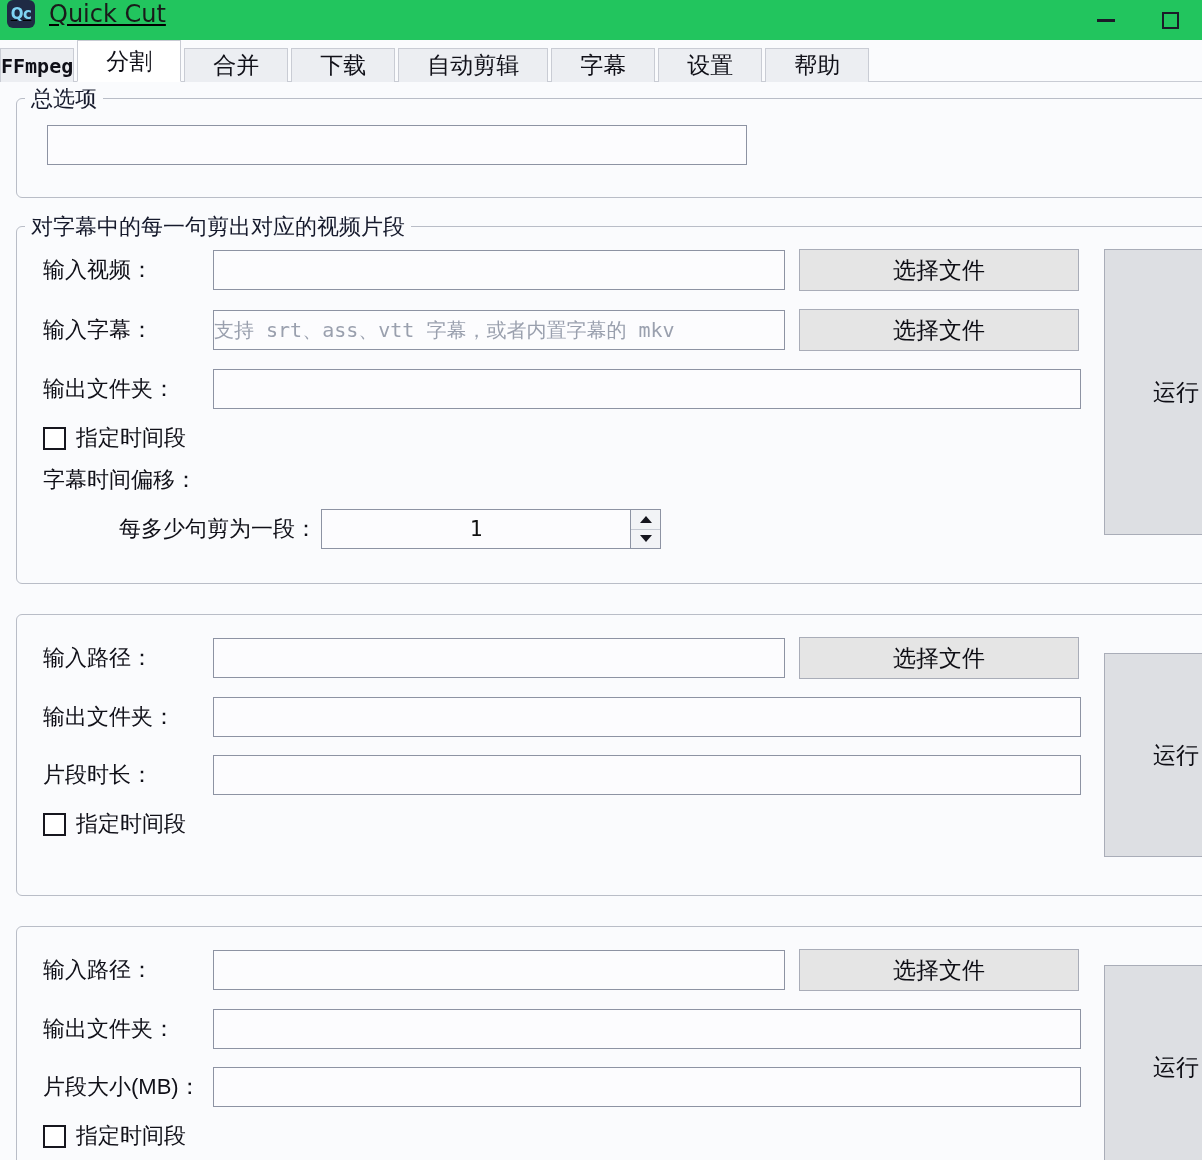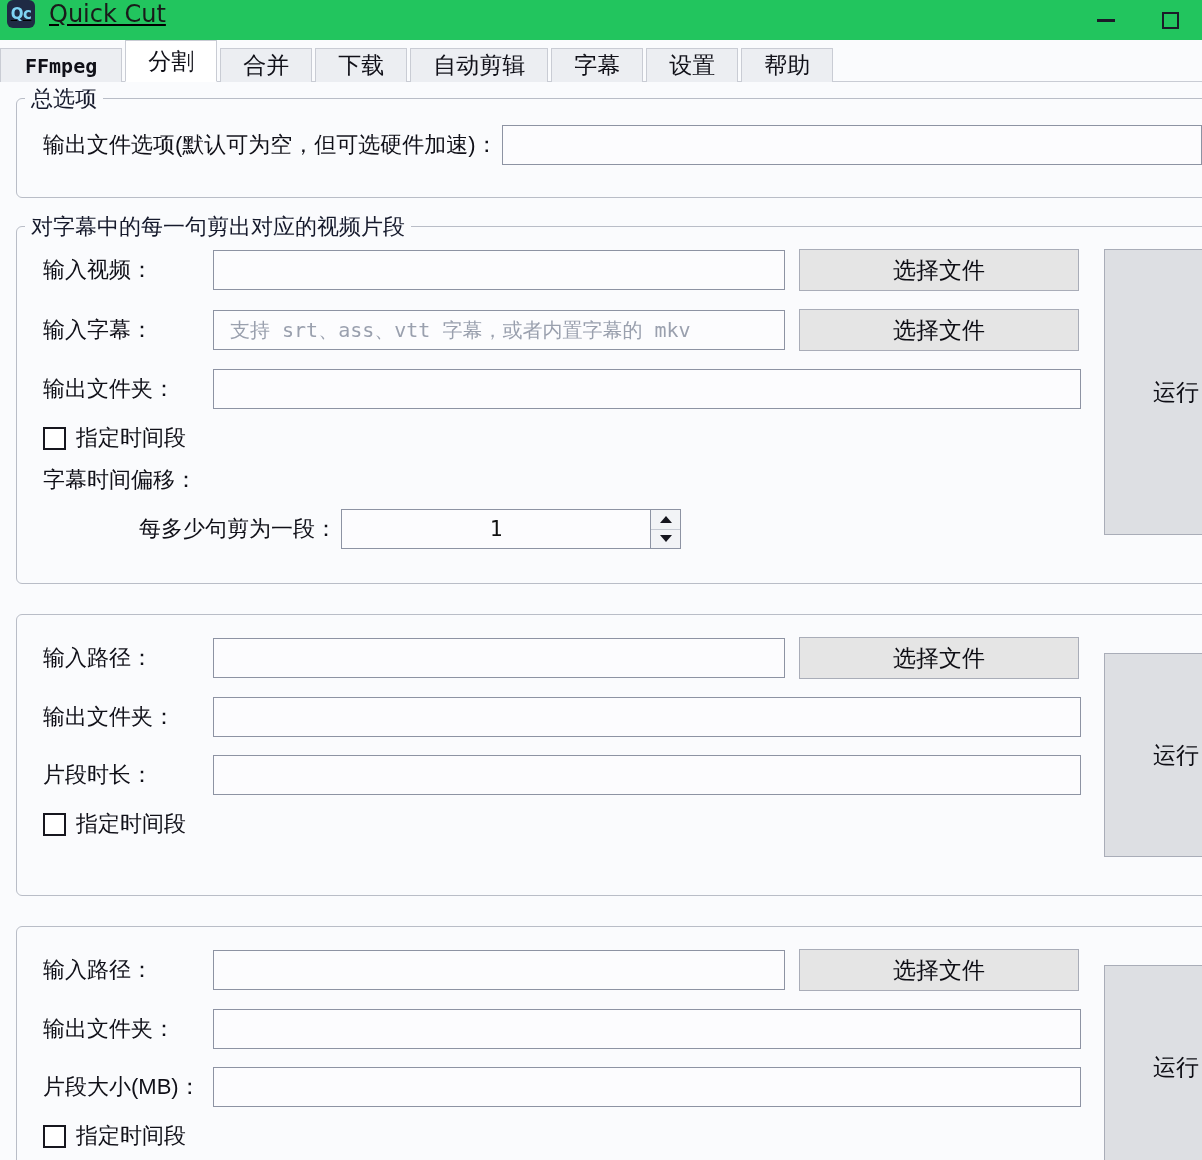--- a/index.html
+++ b/index.html
@@ -64,39 +64,39 @@
   }
   .tabbar::after {
     content: "";
     position: absolute;
     left: 0; right: 0; bottom: 0;
     height: 1px;
     background: #c9ccd4;
   }
   .tab {
     height: 34px;
-    padding: 0 22px;
+    padding: 0 28px;
     display: flex;
     align-items: center;
     justify-content: center;
     font-size: 23px;
     color: #101018;
     background: #eceef2;
     border: 1px solid #c9ccd4;
     border-bottom: none;
     margin-right: 3px;
     position: relative;
     z-index: 1;
     white-space: nowrap;
   }
   .tab.ffmpeg {
     font-family: "DejaVu Sans Mono", monospace;
     font-size: 20px;
     font-weight: bold;
-    padding: 0 24px;
+    padding: 0 0;
   }
   .tab.active {
     background: #ffffff;
     height: 42px;
     z-index: 3;
     border-bottom: 1px solid #ffffff;
     font-weight: normal;
   }
 
   
@@ -135,21 +135,21 @@
     color: #101018;
     white-space: nowrap;
     flex: none;
   }
   .txtinput {
     border: 1px solid #8d93a3;
     background: #fcfcfe;
     height: 40px;
     font-size: 20px;
     color: #111;
-    padding: 0 16px;
+    padding: 0 0;
     outline: none;
     font-family: "DejaVu Sans Mono", monospace;
   }
   .txtinput::placeholder { color: #9aa0ae; }
 
   .btn {
     background: #e5e5e5;
     border: 1px solid #a9adb8;
     font-size: 23px;
     color: #0d0d14;
@@ -241,21 +241,20 @@
   <div class="tab">字幕</div>
   <div class="tab">设置</div>
   <div class="tab">帮助</div>
 </div>
 
 <div class="content">
 
   <div class="groupbox" style="height:100px; width:1260px;">
     <div class="gb-title">总选项</div>
     <div class="row" style="padding-top:26px;">
-      <div class="lbl">输出文件选项(默认可为空，但可选硬件加速)：</div>
       <input class="txtinput" style="width: 700px; margin-left: 4px;" value="">
     </div>
   </div>
 
   <div class="groupbox" style="height:358px; width:1260px; margin-top:28px;">
     <div class="gb-title">对字幕中的每一句剪出对应的视频片段</div>
 
     <div class="btn-run" style="position:absolute; left:1087px; top:22px; width:120px; height:286px;">运行</div>
 
     <div class="row" style="padding-top:22px;">
@@ -280,21 +279,21 @@
         <span class="cb"></span>
         <span class="cb-label">指定时间段</span>
       </div>
     </div>
 
     <div class="row" style="padding-top:12px;">
       <div class="lbl" style="width:174px;">字幕时间偏移：</div>
     </div>
 
     <div class="row" style="padding-top:14px;">
-      <div class="lbl" style="margin-left:96px;">每多少句剪为一段：</div>
+      <div class="lbl" style="margin-left:76px;">每多少句剪为一段：</div>
       <div class="spin-wrap" style="margin-left:4px;">
         <div class="spin-input" style="width:310px;">1</div>
         <div class="spin-btns">
           <div class="spin-b">
               <span class="ar-up"></span>
             </div>
           <div class="spin-b">
               <span class="ar-dn"></span>
             </div>
         </div>

